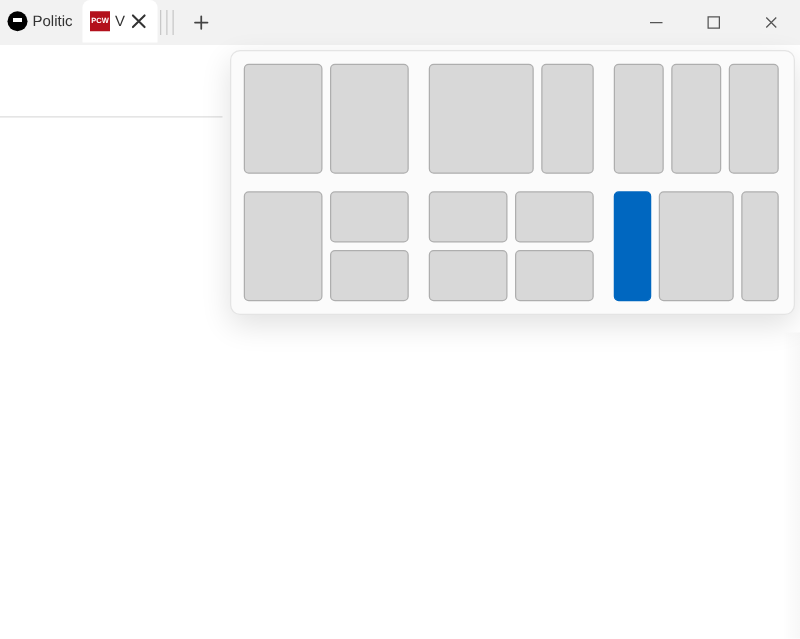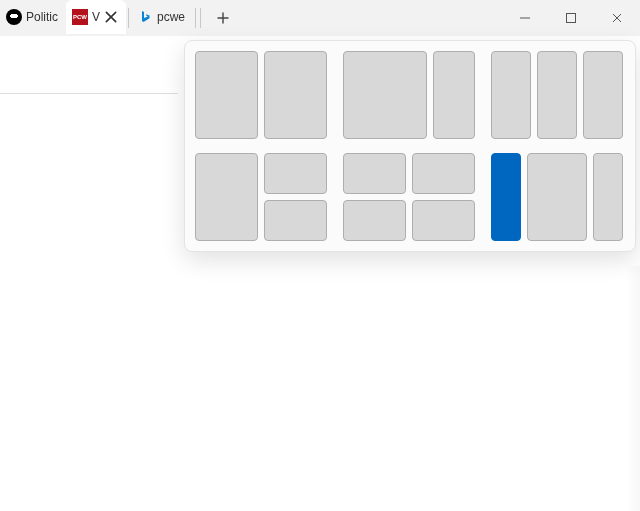--- a/index.html
+++ b/index.html
@@ -90,28 +90,20 @@
       <span class="label">V</span>
       <span class="close">
         <svg viewBox="0 0 12 12">
             <path d="M2 2 L10 10 M10 2 L2 10" stroke="#333" stroke-width="1.4" fill="none" stroke-linecap="round"></path>
           </svg>
       </span>
     </div>
 
     <div class="tab-separator"></div>
 
-    <div class="tab">
-      <span class="favicon bing">
-        <svg viewBox="0 0 16 16">
-            <path d="M5 2 L7 3 L7 9 L11 7.5 L9.6 6.9 L9 5.3 L12.5 6.6 L12.5 9.2 L6.5 13 L5 12 Z" fill="#0a84d8"></path>
-          </svg>
-      </span>
-      <span class="label">pcwe</span>
-    </div>
 
     <div class="tab-separator"></div>
 
 
     <div class="tab-separator"></div>
 
     <div class="newtab" title="New tab">
       <svg viewBox="0 0 14 14">
           <path d="M7 2 V12 M2 7 H12" stroke="#444" stroke-width="1.4" stroke-linecap="round"></path>
         </svg>

